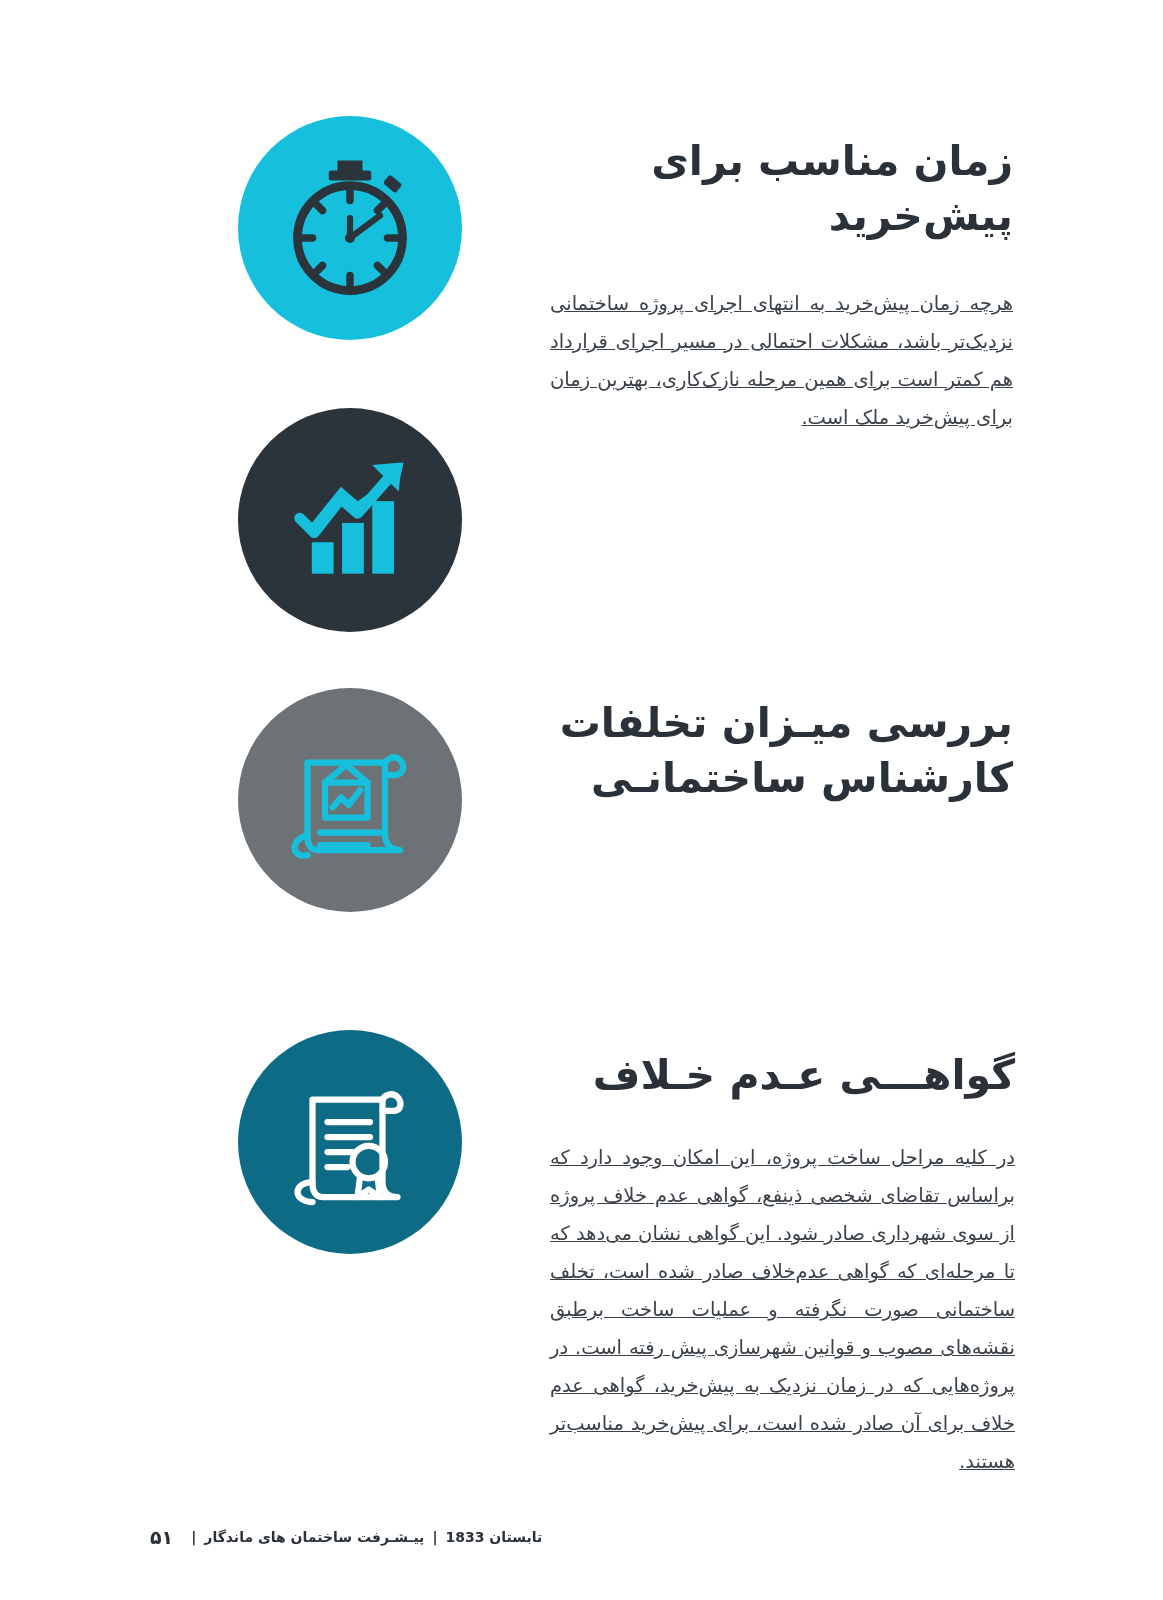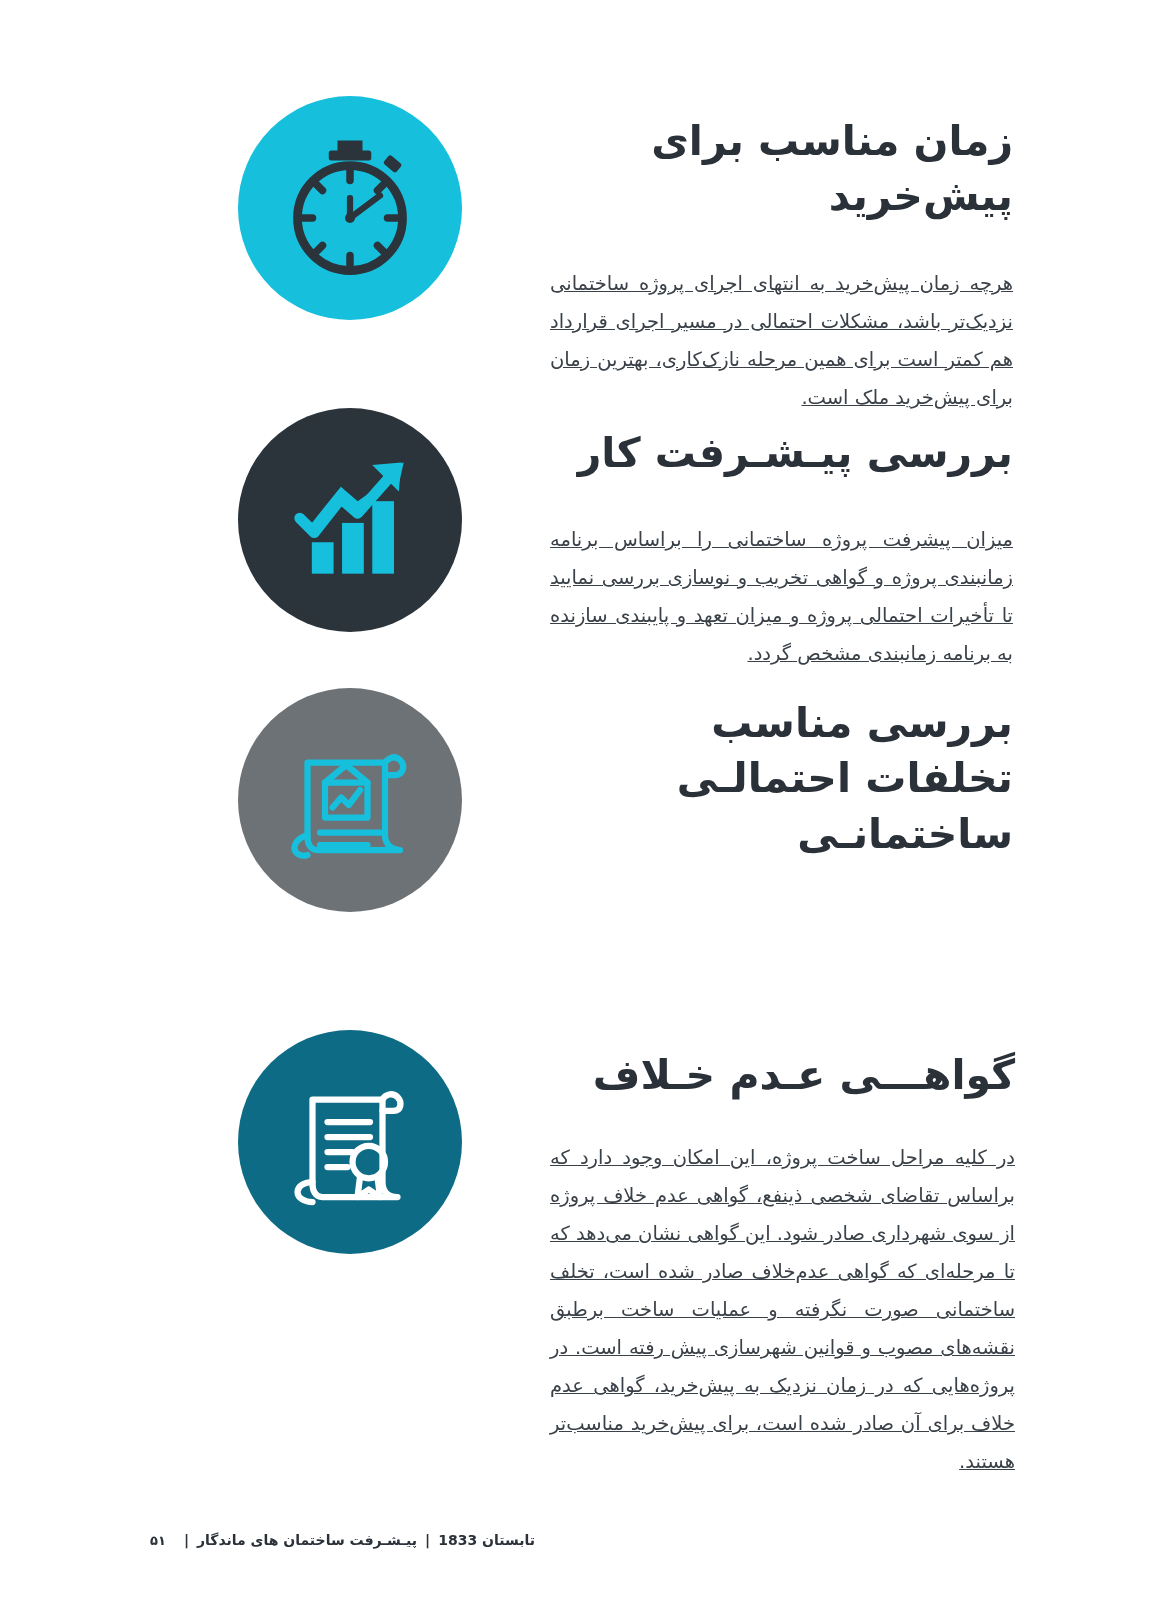--- a/index.html
+++ b/index.html
@@ -58,21 +58,21 @@
   }
   p.body {
     margin: 0;
     color: #3a4148;
     line-height: 1.95;
     text-align: justify;
     text-align-last: right;
   }
 
   
-  #sec-1 { top: 96px;  right: 150px; left: 150px; }
+  #sec-1 { top: 116px;  right: 150px; left: 150px; }
   #sec-2 { top: 408px;  right: 150px; left: 150px; }
   #sec-3 { top: 688px;  right: 150px; left: 150px; }
   #sec-4 { top: 1030px; right: 148px; left: 150px; }
 
   #sec-1 .circle { width: 224px; height: 224px; background: #16c0dd; }
   #sec-2 .circle { width: 224px; height: 224px; background: #2b333b; }
   #sec-3 .circle { width: 224px; height: 224px; background: #6d7276; }
   #sec-4 .circle { width: 224px; height: 224px; background: #0d6b85; }
 
   .icon-wrap { width: 400px; }
@@ -104,21 +104,21 @@
     display: flex;
     flex-direction: row-reverse;
     justify-content: flex-start;
     align-items: center;
     direction: rtl;
     font-size: 14px;
     color: #2b3138;
     font-weight: bold;
   }
   .footer .pagenum {
-    font-size: 13px;
+    font-size: 19px;
     font-weight: bold;
     margin-left: 0;
     margin-right: 10px;
   }
   .footer .sep {
     margin: 0 8px;
     color: #2b3138;
   }
 
   svg { display: block; }
@@ -167,46 +167,41 @@
             <rect x="28" y="78" width="18" height="26"></rect>
             <rect x="53" y="62" width="18" height="42"></rect>
             <rect x="78" y="44" width="18" height="60"></rect>
             <path d="M20 62 L30 72 L52 44 L66 56 L92 22 L100 30 L104 12 L86 16 L94 24 L66 44 L52 32 L28 62 L18 54 Z"></path>
             <path d="M18 58 L30 70 L52 42 L66 54 L96 20" fill="none" stroke="#16c0dd" stroke-width="9" stroke-linejoin="round" stroke-linecap="round"></path>
             <path d="M78 14 L102 12 L100 36 Z"></path>
           </g>
         </svg>
       </div>
     </div>
-    <div class="text-col">
-      <h2 class="heading">بررسی پیـشـرفت کار</h2>
-      <div class="head-gap"></div>
-      <p class="body">میزان پیشرفت پروژه ساختمانی را براساس برنامه زمانبندی پروژه و گواهی تخریب و نوسازی بررسی نمایید تا تأخیرات احتمالی پروژه و میزان تعهد و پایبندی سازنده به برنامه زمانبندی مشخص گردد.</p>
-    </div>
   </div>
 
   <div class="section" id="sec-3">
     <div class="icon-wrap">
       <div class="circle">
         <svg width="150" height="150" viewBox="0 0 120 120">
           <g fill="none" stroke="#16c0dd" stroke-width="5" stroke-linecap="round" stroke-linejoin="round">
             <path d="M26 30 h62 v58 c0 8 6 12 12 12 H34 c-6 0 -8 -5 -8 -11 Z"></path>
             <path d="M88 30 c0 0 6 -8 12 -2 c5 5 2 12 -4 12 h-8"></path>
             <path d="M26 88 c0 0 -8 2 -10 8 c-2 6 4 10 10 8"></path>
             <rect x="40" y="46" width="34" height="28"></rect>
             <path d="M40 46 L57 32 L74 46"></path>
             <polyline points="46,66 53,58 59,64 68,52"></polyline>
             <line x1="36" y1="86" x2="84" y2="86"></line>
             <line x1="36" y1="96" x2="74" y2="96"></line>
           </g>
         </svg>
       </div>
     </div>
     <div class="text-col">
-      <h2 class="heading">بررسی مناسب تخلفات احتمالـی ساختمانـی</h2>
+      <h2 class="heading">بررسی میـزان تخلفات کارشناس ساختمانـی</h2>
       <div class="head-gap"></div>
     </div>
   </div>
 
   <div class="section" id="sec-4">
     <div class="icon-wrap">
       <div class="circle">
         <svg width="150" height="150" viewBox="0 0 120 120">
           <g fill="none" stroke="#ffffff" stroke-width="5" stroke-linecap="round" stroke-linejoin="round">
             <path d="M30 26 h56 v66 c0 8 5 12 12 12 H38 c-6 0 -8 -5 -8 -11 Z"></path>

